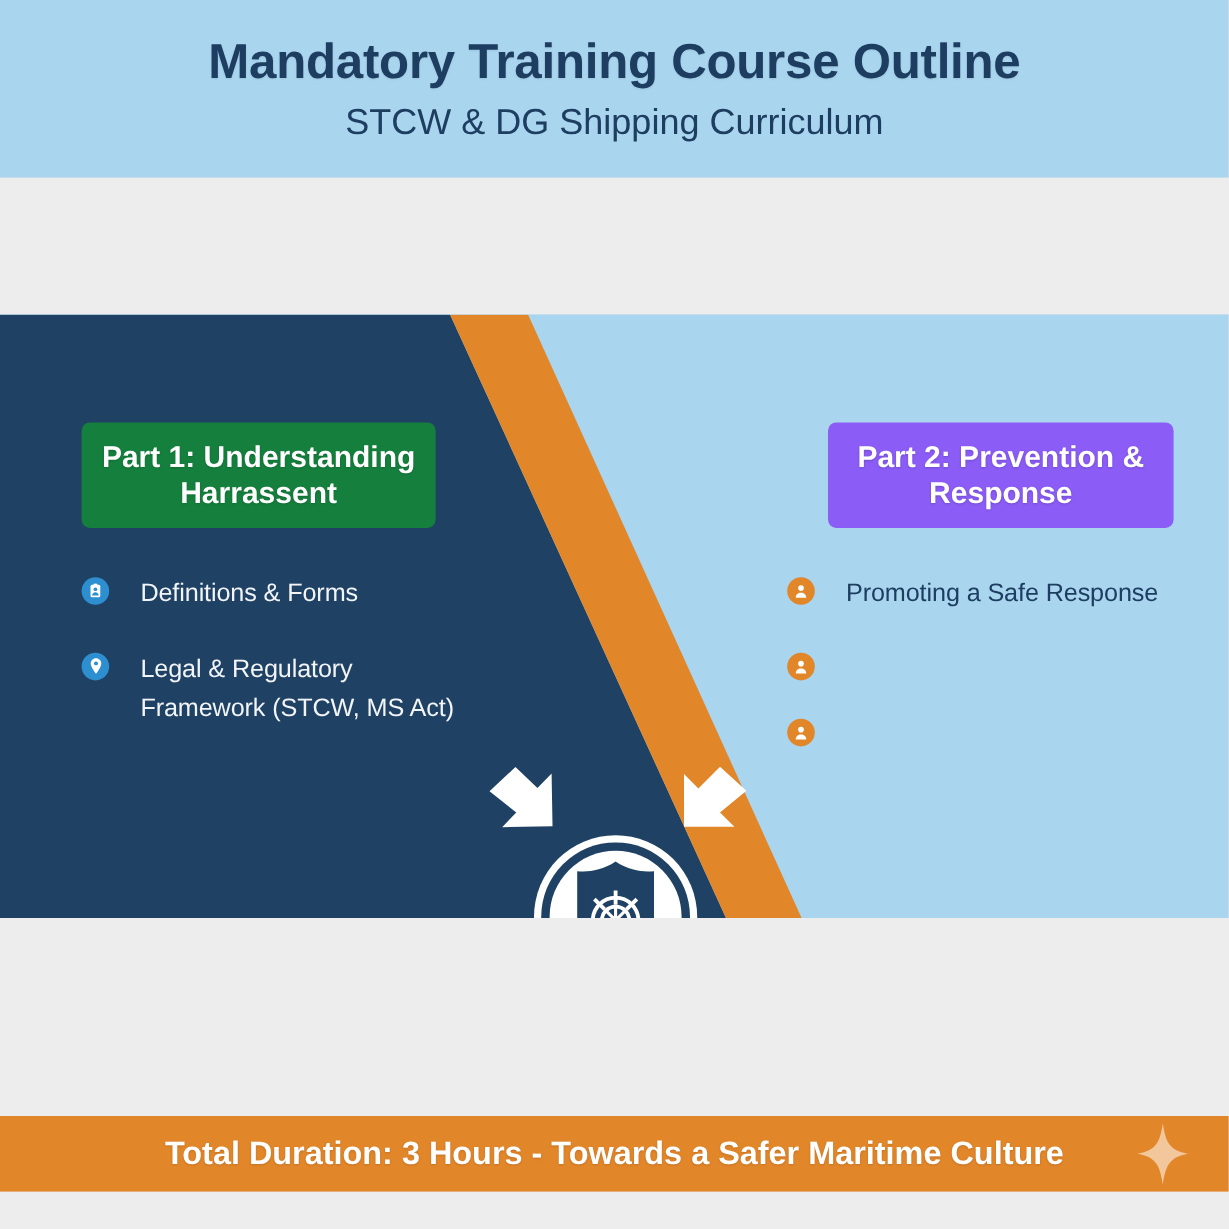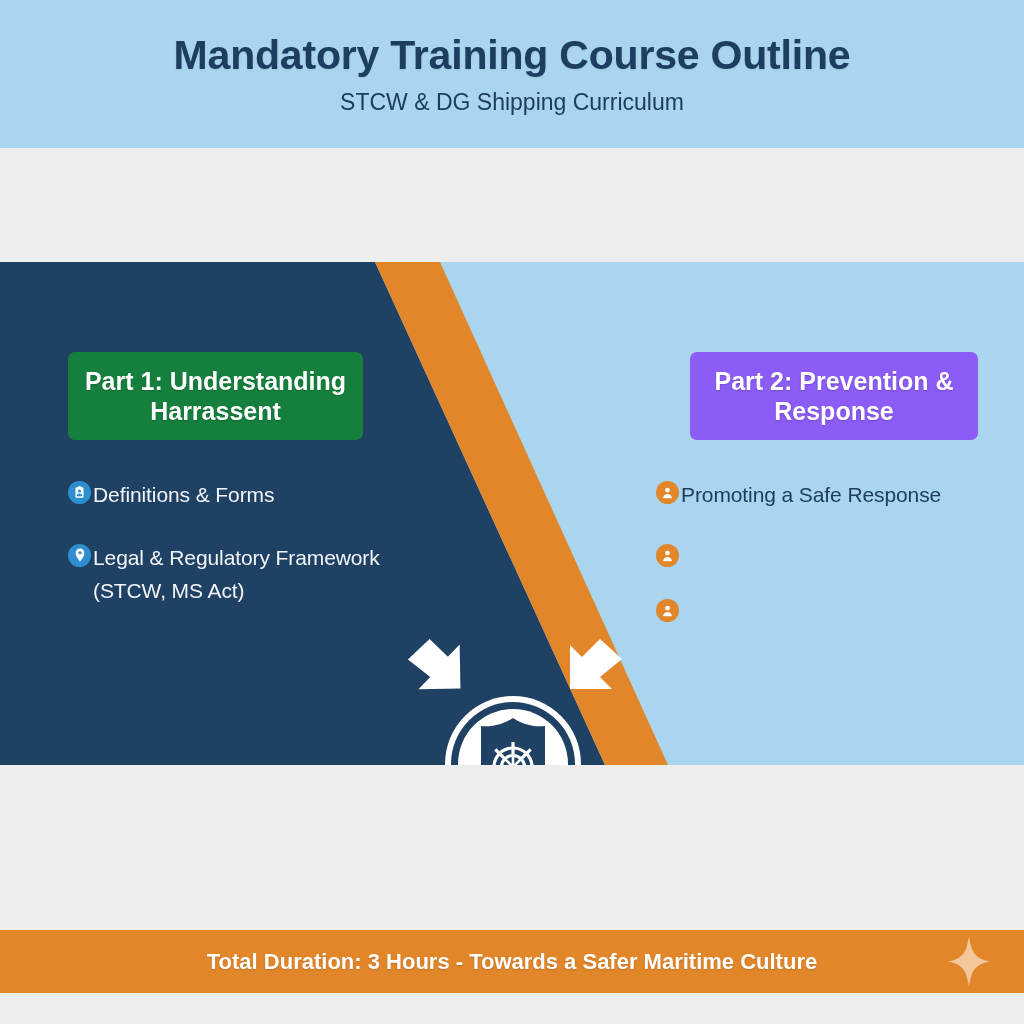--- a/index.html
+++ b/index.html
@@ -16,21 +16,21 @@
     position:absolute;left:0;top:0;width:1024px;height:148px;
     background:#a9d5ef;
     display:flex;flex-direction:column;align-items:center;justify-content:center;
   }
   .header-title{
     font-size:41px;font-weight:bold;color:#1d3d61;
     letter-spacing:-0.2px;line-height:1.05;margin:0 0 14px 0;
     text-shadow:0 1px 2px rgba(0,0,0,0.08);
   }
   .header-subtitle{
-    font-size:23px;color:#1d3d61;font-weight:400;line-height:1;margin:0;
+    font-size:30px;color:#1d3d61;font-weight:400;line-height:1;margin:0;
   }
 
   
   .panel{
     position:absolute;left:0;top:262px;width:1024px;height:503px;
     overflow:hidden;background:#a9d5ef;
   }
   
   .panel-left{
     position:absolute;left:0;top:0;width:1024px;height:503px;
@@ -50,21 +50,21 @@
     display:block;box-sizing:border-box;border-radius:7px;
     text-align:center;font-weight:bold;color:#ffffff;
     font-size:25px;line-height:1.2;padding:14px 10px;
     text-shadow:0 1px 2px rgba(0,0,0,0.18);
   }
   .badge-orange{background:#15803d;width:295px;}
   .badge-blue{background:#8b5cf6;width:288px;margin-left:34px;}
 
   .bullets{margin-top:38px;}
   .bullet{
-    display:flex;align-items:flex-start;gap:2px;margin-bottom:29px;
+    display:flex;align-items:flex-start;gap:26px;margin-bottom:29px;
   }
   .bullet-icon{
     flex:0 0 auto;width:23px;height:23px;border-radius:50%;
     display:flex;align-items:center;justify-content:center;margin-top:3px;
   }
   .icon-blue{background:#2d8fd0;}
   .icon-orange{background:#e2862a;}
   .bullet-text{
     font-size:21px;line-height:1.6;letter-spacing:-0.1px;
   }
@@ -82,21 +82,21 @@
     position:absolute;left:400px;top:375px;width:230px;height:265px;
     pointer-events:none;
   }
 
   
   .footer{
     position:absolute;left:0;top:930px;width:1024px;height:63px;
     background:#e2862a;display:flex;align-items:center;justify-content:center;
   }
   .footer-text{
-    font-size:22px;font-weight:bold;color:#ffffff;line-height:1;
+    font-size:27px;font-weight:bold;color:#ffffff;line-height:1;
     text-shadow:0 1px 2px rgba(0,0,0,0.15);
   }
   .footer-star{
     position:absolute;left:944px;top:930px;width:50px;height:63px;
   }
 </style>
 </head>
 <body>
 
 <div class="header">

